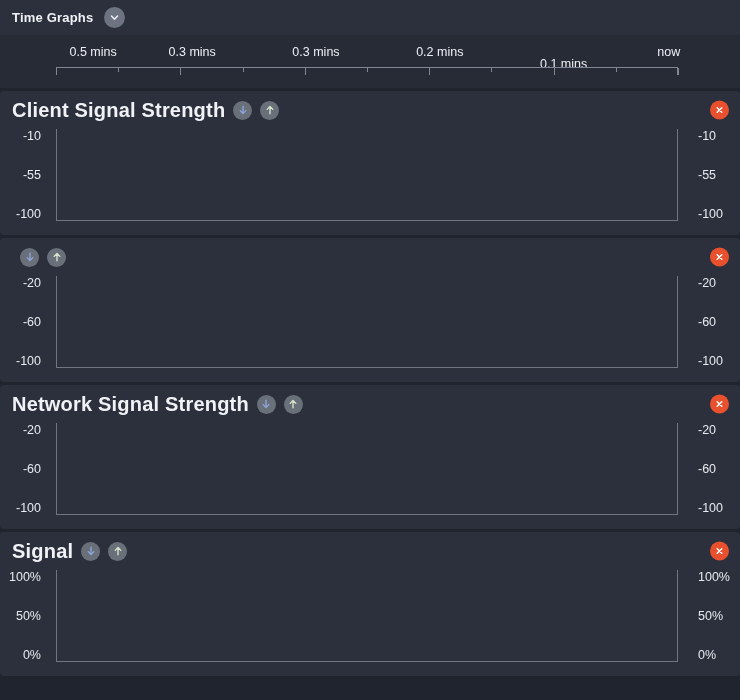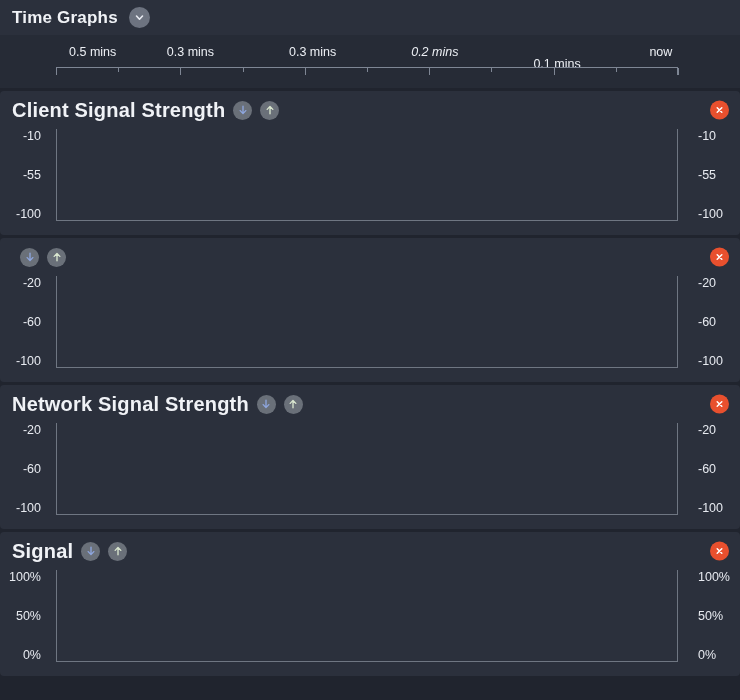--- a/index.html
+++ b/index.html
@@ -22,21 +22,21 @@
 
   
   .titlebar {
     height: 35px;
     background: #2b303c;
     display: flex;
     align-items: center;
     padding: 0 0 0 12px;
   }
   .titlebar-title {
-    font-size: 17px;
+    font-size: 13px;
     font-weight: bold;
     color: #f0f2f6;
     letter-spacing: .2px;
   }
   .round-btn {
     width: 21px;
     height: 21px;
     border-radius: 50%;
     background: #6d7380;
     display: inline-flex;
@@ -56,21 +56,21 @@
   }
   .timeaxis-inner {
     position: absolute;
     left: 56px;
     right: 62px;
     top: 0;
     bottom: 0;
   }
   .tick-labels {
     position: absolute;
-    left: 0; right: 11px;
+    left: 0; right: 3px;
     top: 10px;
     height: 16px;
   }
   .tick-labels span {
     position: absolute;
     transform: translateX(-50%);
     font-size: 12.5px;
     color: #eceff4;
     white-space: nowrap;
     font-weight: 500;
@@ -203,21 +203,21 @@
       </svg>
     </div>
   </div>
 
   <div class="timeaxis">
     <div class="timeaxis-inner">
       <div class="tick-labels">
           <span style="left: 6%;">0.5 mins</span>
           <span style="left: 22%;">0.3 mins</span>
           <span style="left: 42%;">0.3 mins</span>
-          <span style="left: 62%; font-style: italic;">0.2 mins</span>
+          <span style="left: 62%;">0.2 mins</span>
           <span style="left: 82%; margin-top: 12px;">0.1 mins</span>
           <span style="left: 99%;">now</span>
         </div>
       <div class="tick-rule">
           <i class="major" style="left: 0%;"></i>
           <i class="minor" style="left: 10%;"></i>
           <i class="major" style="left: 20%;"></i>
           <i class="minor" style="left: 30%;"></i>
           <i class="major" style="left: 40%;"></i>
           <i class="minor" style="left: 50%;"></i>

